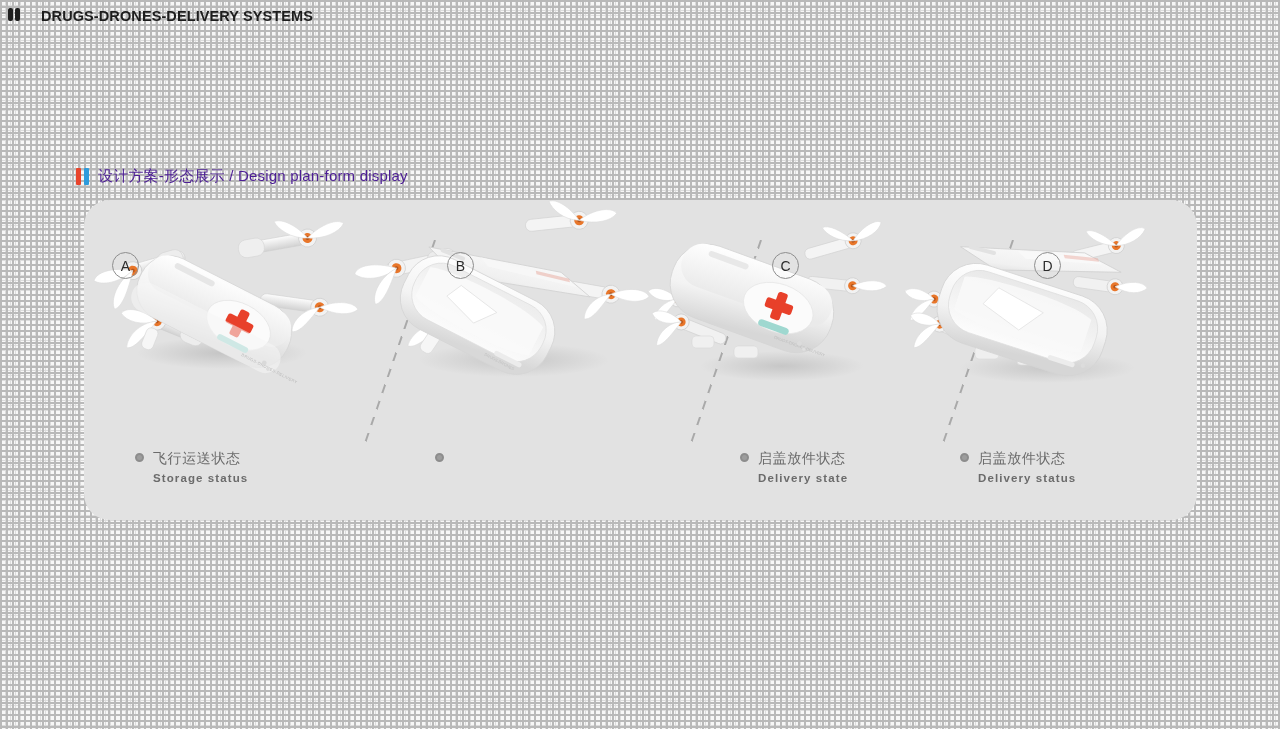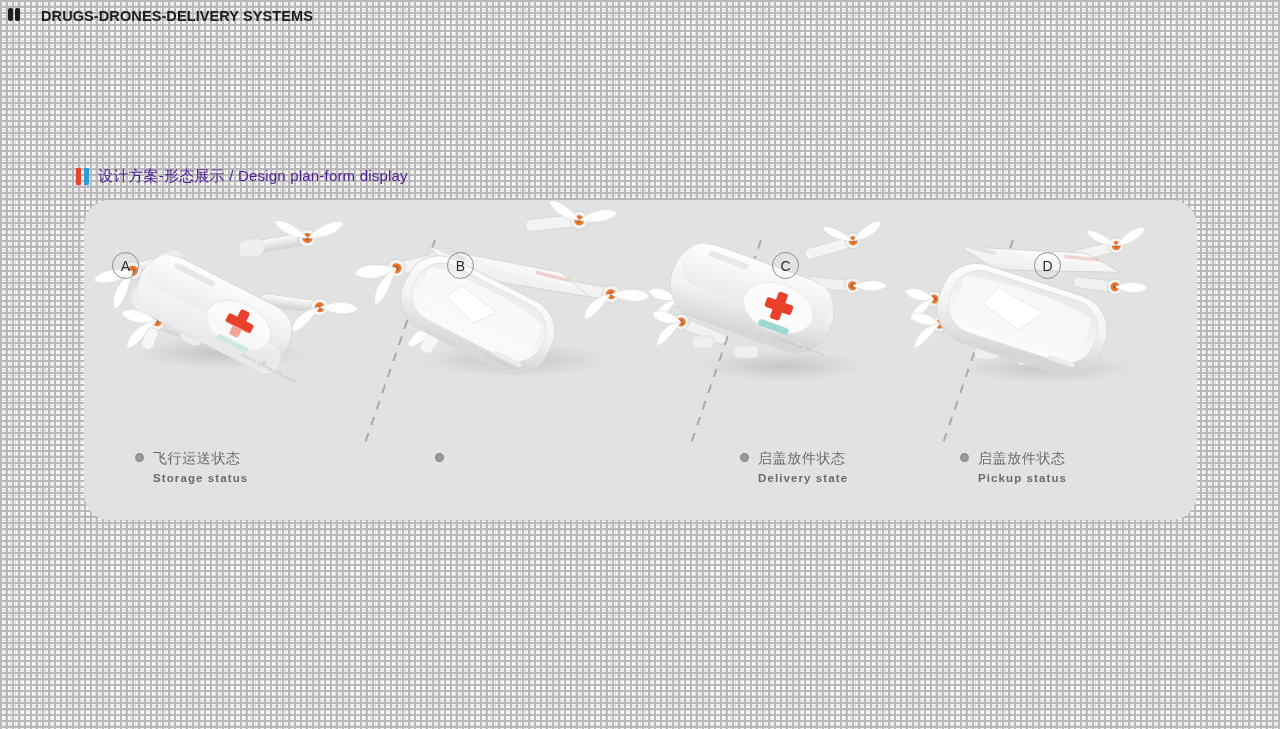--- a/index.html
+++ b/index.html
@@ -582,15 +582,15 @@
   <span>
     <span class="cap-zh">启盖放件状态</span><br>
     <span class="cap-en">Delivery state</span>
   </span>
 </div>
 
 <div class="caption" id="cap-d">
   <span class="cap-dot"></span>
   <span>
     <span class="cap-zh">启盖放件状态</span><br>
-    <span class="cap-en">Pickup status</span>
+    <span class="cap-en">Delivery status</span>
   </span>
 </div>
 
 </body></html>

